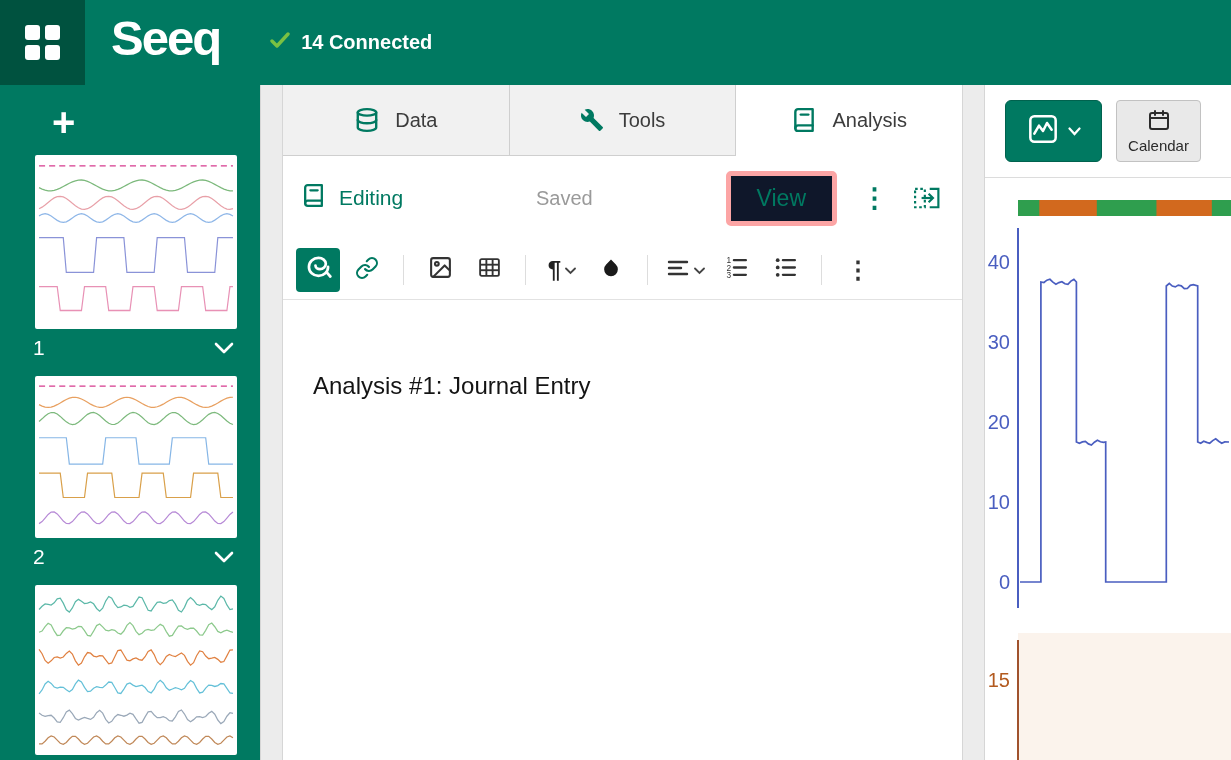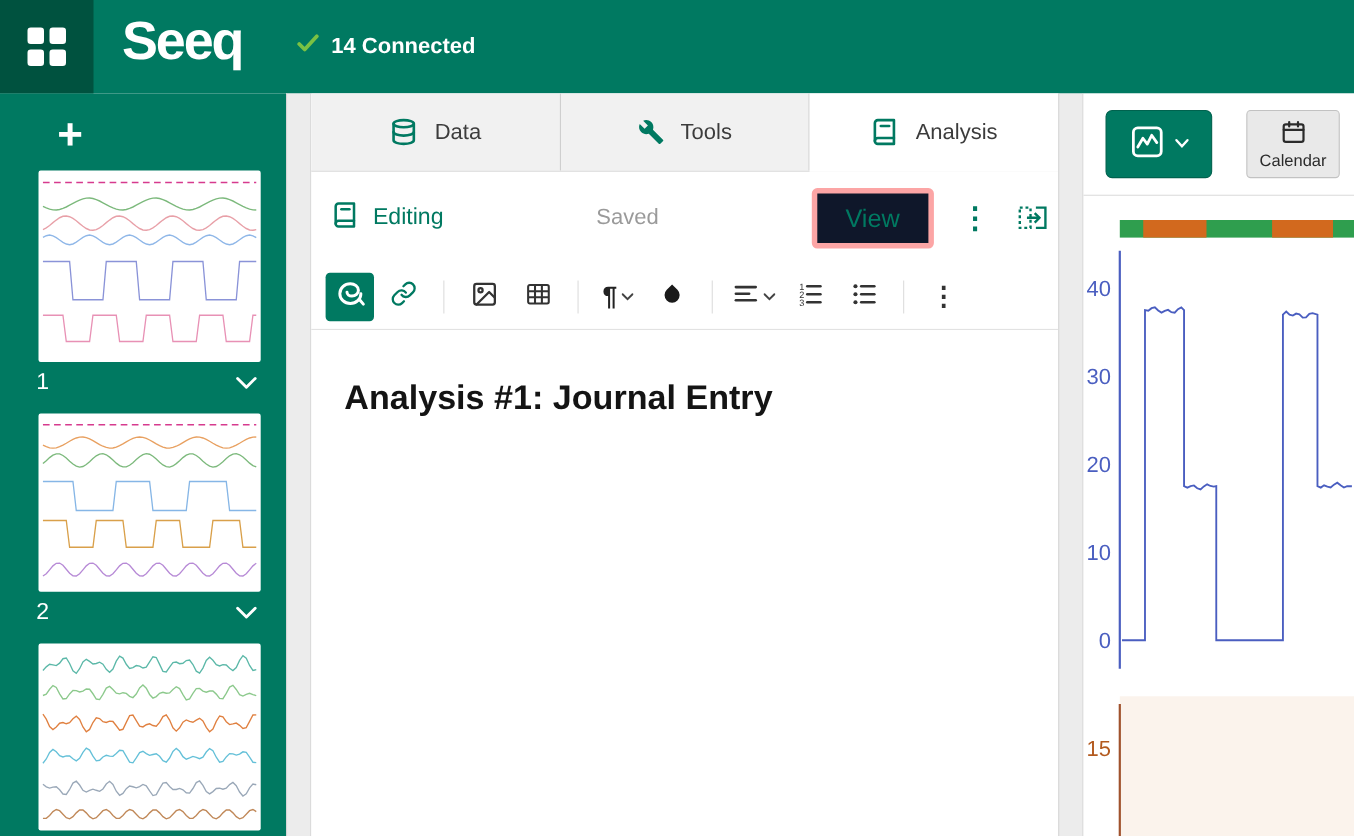--- a/index.html
+++ b/index.html
@@ -29,43 +29,43 @@
   .gutter{flex:0 0 23px;width:23px;background:#ececec;border-left:1px solid #d6d6d6;border-right:1px solid #d6d6d6}
 
   
   .journal{flex:0 0 679px;width:679px;background:#fff;display:flex;flex-direction:column;min-height:0}
   .tabs{flex:0 0 71px;height:71px;display:flex;border-bottom:1px solid #cfcfcf}
   .tab{flex:1;display:flex;align-items:center;justify-content:center;gap:15px;background:#f1f1f1;border-right:1px solid #cfcfcf;font-size:20px;color:#3c3c3c;cursor:pointer}
   .tab:last-child{border-right:none}
   .tab.active{background:#fff;border-bottom:1px solid #fff;margin-bottom:-1px}
   .tab .ticon{display:flex;align-items:center}
 
-  .subbar{flex:0 0 84px;height:84px;display:flex;align-items:center;padding:0 8px 0 18px}
+  .subbar{flex:0 0 84px;height:84px;display:flex;align-items:center;padding:0 20px 0 18px}
   .editing{display:flex;align-items:center;gap:13px;color:#007961;font-size:21px}
   .saved{margin:16px auto;color:#9a9a9a;font-size:20px}
   .view-btn{border:5px solid #fca5a5;color:#007961;background:#0f172a;font-size:23px;padding:9px 26px;border-radius:5px;cursor:pointer;font-family:inherit}
   .dots-btn{color:#007961;font-size:27px;font-weight:700;margin:0 24px;cursor:pointer;line-height:1}
   .panel-open-btn{cursor:pointer;display:flex;align-items:center}
 
   .toolbar{flex:0 0 60px;height:60px;border-bottom:1px solid #e2e2e2;display:flex;align-items:center;padding-left:13px;gap:5px}
   .tbtn{min-width:44px;height:44px;display:flex;align-items:center;justify-content:center;border-radius:4px;cursor:pointer;color:#333;gap:4px;padding:0 4px}
   .tbtn.active{background:#007961}
   .tsep{width:1px;height:30px;background:#ddd;margin:0 9px}
   .pglyph{font-size:24px;font-weight:700;color:#222;line-height:1}
   .odots{font-size:24px;font-weight:700;color:#333;line-height:1}
 
   .doc{flex:1;padding:0 30px;overflow:hidden;cursor:text}
-  .doc h1{margin-top:44px;font-size:31px;color:#141414;font-weight:700}
+  .doc h1{margin-top:72px;font-size:24px;color:#141414;font-weight:400}
   .doc p{margin-top:28px;font-size:20px;color:#222}
   .caret{display:inline-block;width:2px;height:22px;background:#111;vertical-align:-4px;margin-left:3px;animation:blink 1.1s steps(1) infinite}
   @keyframes blink{50%{opacity:0}}
 
   
   .trend{flex:1;background:#fff;display:flex;flex-direction:column;min-width:0}
-  .trend-toolbar{flex:0 0 93px;height:93px;border-bottom:1px solid #dcdcdc;display:flex;align-items:flex-start;padding:15px 0 0 20px;gap:31px}
+  .trend-toolbar{flex:0 0 93px;height:93px;border-bottom:1px solid #dcdcdc;display:flex;align-items:flex-start;padding:15px 0 0 20px;gap:14px}
   .chart-btn{width:97px;height:62px;background:#007961;border:1px solid #00624e;border-radius:6px;display:flex;align-items:center;justify-content:center;gap:9px;cursor:pointer}
   .cal-btn{width:85px;height:62px;background:#e9e9e9;border:1px solid #c2c2c2;border-radius:4px;display:flex;flex-direction:column;align-items:center;justify-content:center;gap:2px;cursor:pointer;font-size:15px;color:#2b2b2b;font-family:inherit}
   .chart-wrap{flex:1;cursor:crosshair}
   .chart-wrap svg{display:block}
 </style>
 </head>
 <body>
 
 <div class="app">
 

